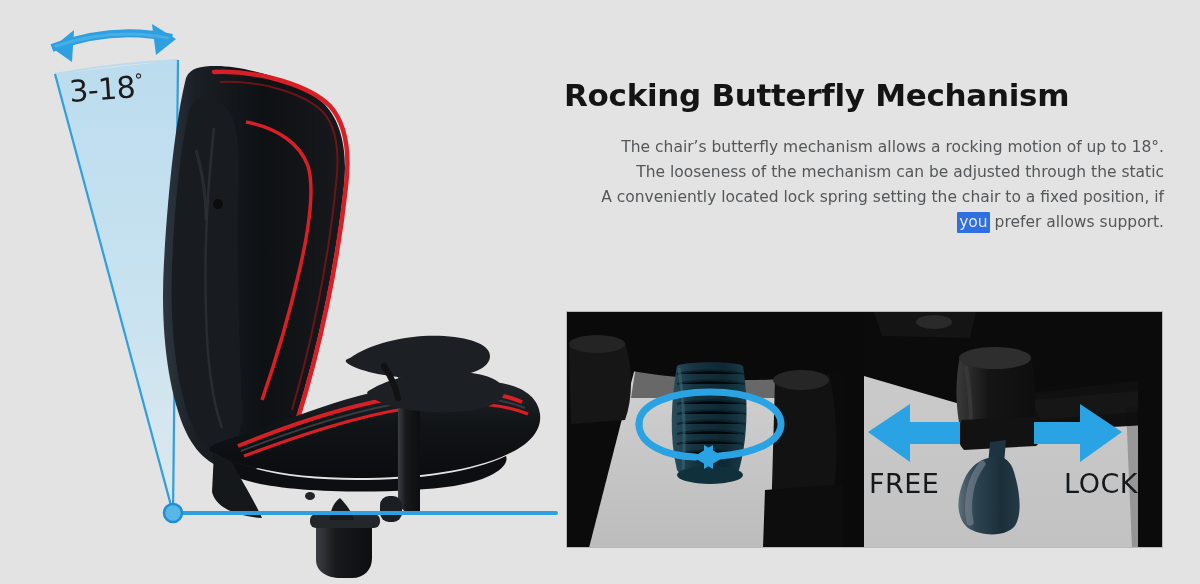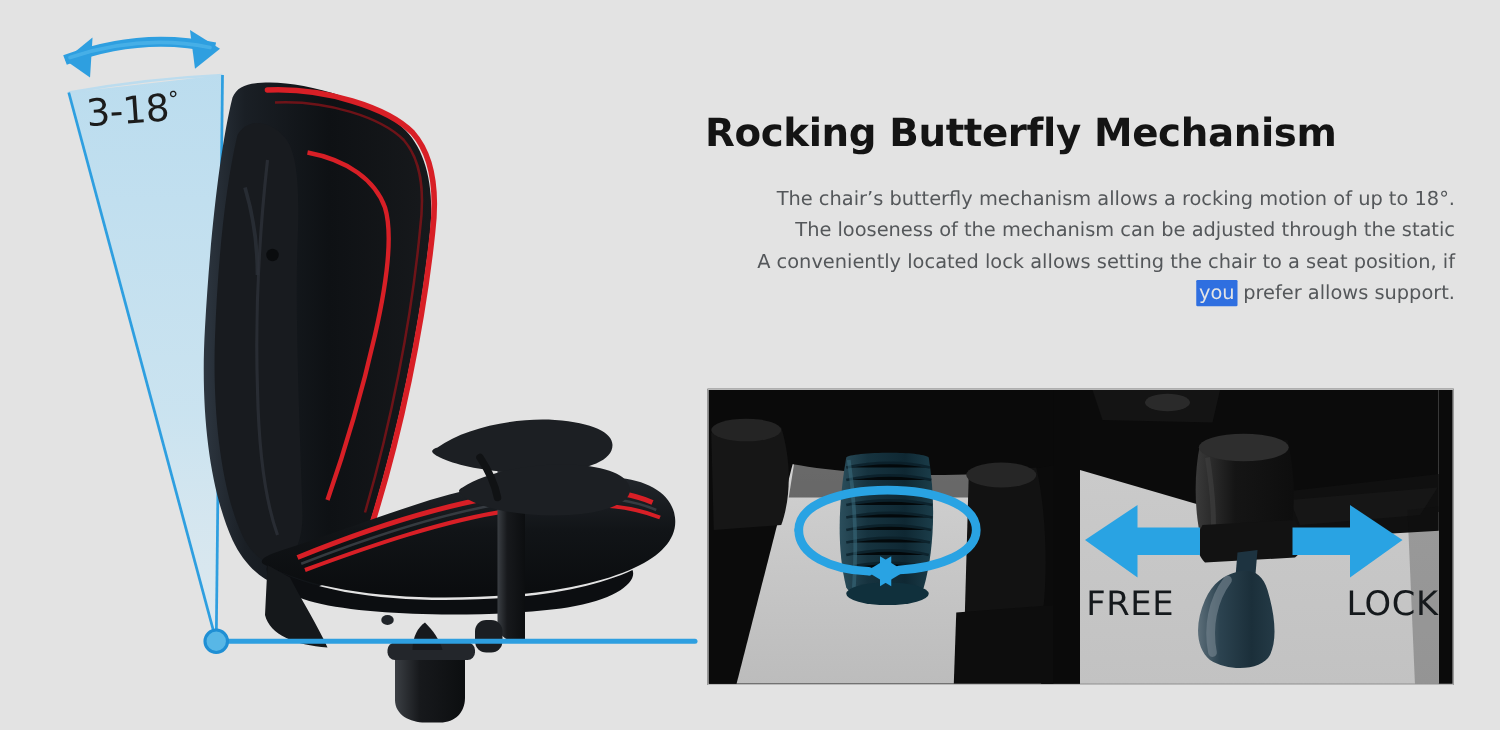--- a/index.html
+++ b/index.html
@@ -45,21 +45,21 @@
   .angle-label .deg {
     font-size: 17px;
     vertical-align: super;
     line-height: 0;
   }
 
   
   #text-col {
     position: absolute;
     left: 564px;
-    top: 90px;
+    top: 78px;
     width: 600px;
   }
   #headline {
     font-family: "DejaVu Sans", sans-serif;
     font-size: 31px;
     font-weight: bold;
     color: #141414;
     letter-spacing: -0.3px;
     margin: 0 0 22px 0;
     line-height: 1.12;
@@ -92,21 +92,21 @@
     overflow: hidden;
     display: flex;
   }
   .photo {
     position: relative;
     height: 100%;
     overflow: hidden;
   }
   #photo-spring { width: 276px; background: #0d0d0d; }
   #photo-divider { width: 21px; background: #0a0a0a; height: 100%; }
-  #photo-lever { width: 274px; background: #c9c9c9; padding-left: 13px; }
+  #photo-lever { width: 274px; background: #c9c9c9; }
   .photo svg { position: absolute; left: 0; top: 0; display: block; }
 
   .lever-caption {
     position: absolute;
     font-family: "DejaVu Sans", sans-serif;
     font-size: 27px;
     color: #15191c;
     letter-spacing: 0.5px;
     bottom: 48px;
   }
@@ -243,21 +243,21 @@
     <div class="angle-label">
       <span>3-18</span><span class="deg">°</span>
     </div>
   </div>
 
   <div id="text-col">
     <h1 id="headline">Rocking Butterfly Mechanism</h1>
     <div id="body-copy">
       <span class="line">The chair’s butterfly mechanism allows a rocking motion of up to 18°.</span>
       <span class="line">The looseness of the mechanism can be adjusted through the static</span>
-      <span class="line">A conveniently located lock allows setting the chair to a seat position, if</span>
+      <span class="line">A conveniently located lock spring setting the chair to a fixed position, if</span>
       <span class="line"><span class="selected-word">you</span> <span>prefer allows support.</span></span>
     </div>
   </div>
 
   <div id="photo-panel">
 
     <div class="photo" id="photo-spring">
       <svg width="276" height="236" viewBox="0 0 276 236" xmlns="http://www.w3.org/2000/svg">
         <defs>
           <linearGradient id="knobGrad" x1="0" y1="0" x2="1" y2="0">

